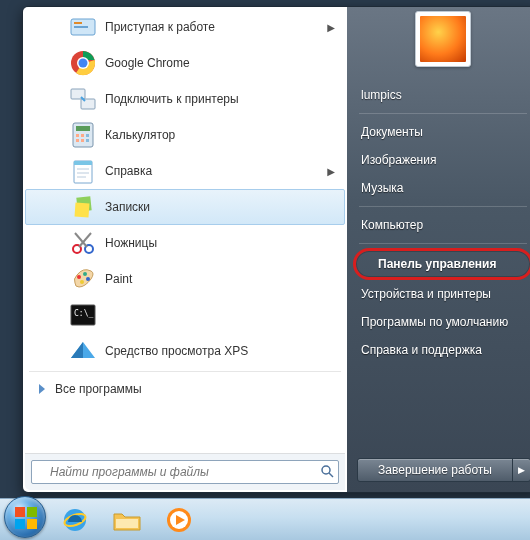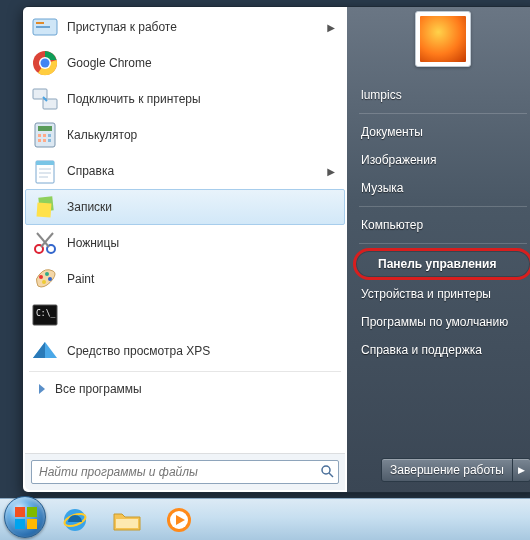--- a/index.html
+++ b/index.html
@@ -41,20 +41,21 @@
   .program-item.selected {
     background: linear-gradient(to bottom, #e8f3fb, #d2e8f8);
     border: 1px solid #a7cdec;
     height: 36px;
     padding: 0 5px 0 3px;
   }
   .program-item .icon-box {
     width: 32px; height: 32px;
     display: flex; align-items: center; justify-content: center;
     margin-right: 6px;
+    margin-left: 38px;
   }
   .program-item .label { flex: 1; color: #333; font-size: 12px; }
   .program-item .arrow { color: #555; font-size: 10px; padding-right: 4px; }
   .divider { height: 1px; background: #e6e6e6; margin: 2px 4px; }
   .all-programs {
     display: flex; align-items: center; height: 30px;
     padding-left: 8px; color: #333; font-size: 12px;
   }
   .all-programs .triangle {
     width: 0; height: 0; margin-right: 10px; margin-left: 6px;
@@ -70,21 +71,21 @@
   }
   .search-box {
     display: flex; align-items: center;
     height: 24px;
     background: #fff;
     border: 1px solid #8ea4bb;
     border-radius: 2px;
   }
   .search-box input {
     flex: 1; border: none; outline: none;
-    padding: 0 7px; font-size: 12px; font-style: italic; color: #888;
+    padding: 0 18px; font-size: 12px; font-style: italic; color: #888;
     background: transparent;
   }
   .search-box .search-icon { width: 22px; text-align: center; color: #4a6f9a; }
 
   .right-pane {
     flex: 1;
     display: flex; flex-direction: column;
     padding: 8px 6px 6px;
   }
   .avatar-wrap { display: flex; justify-content: center; margin-bottom: 14px; margin-top: -4px;}
@@ -121,21 +122,21 @@
   .shutdown-row { margin-top: auto; display: flex; justify-content: flex-end; padding: 0 2px 4px; }
   .shutdown {
     display: flex; align-items: stretch; height: 24px;
     border: 1px solid #2b3946;
     border-radius: 3px; overflow: hidden;
     background: linear-gradient(to bottom, #7a8693, #4f5c6a);
     box-shadow: inset 0 1px 0 rgba(255,255,255,0.25);
   }
   .shutdown .label {
     display: flex; align-items: center;
-    padding: 0 8px; color: #fff; font-size: 12px;
+    padding: 0 20px; color: #fff; font-size: 12px;
     text-shadow: 0 1px 1px rgba(0,0,0,0.5);
   }
   .shutdown .split {
     width: 18px; display: flex; align-items: center; justify-content: center;
     border-left: 1px solid #2b3946; color: #fff; font-size: 9px;
   }
 
   .taskbar {
     position: absolute; left: 0; bottom: 0;
     width: 100%; height: 42px;

